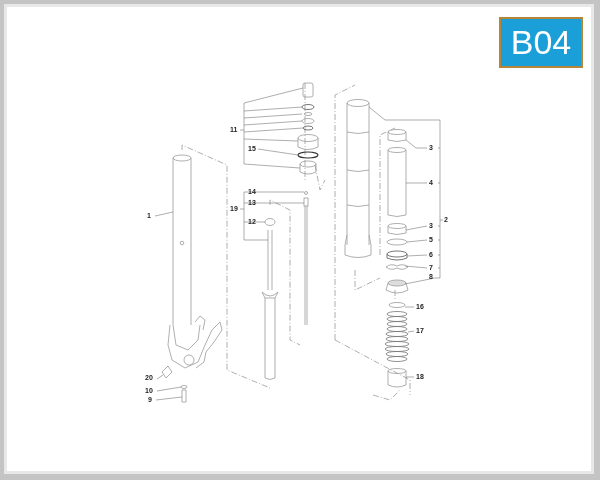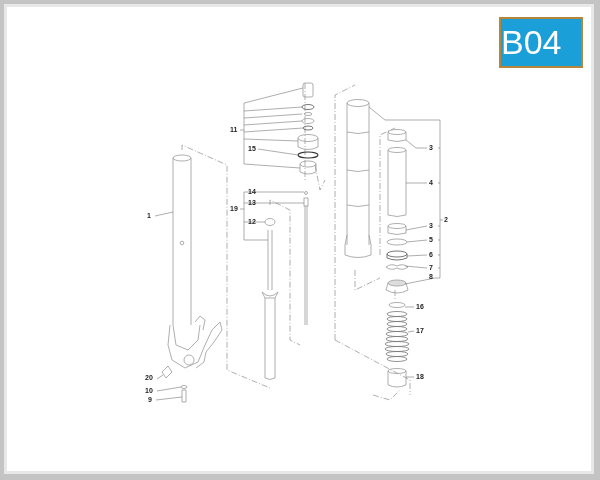--- a/index.html
+++ b/index.html
@@ -1,19 +1,19 @@
 <!DOCTYPE html>
 <html><head>
 <meta charset="utf-8">
 <style>
   html,body{margin:0;padding:0;}
   body{width:600px;height:480px;background:#c4c4c4;font-family:"Liberation Sans",sans-serif;position:relative;overflow:hidden;}
   .frame{position:absolute;left:4px;top:4px;width:590px;height:470px;background:#e8e8e8;}
   .panel{position:absolute;left:7px;top:7px;width:584px;height:464px;background:#ffffff;}
-  .badge{position:absolute;left:499px;top:17px;width:84px;height:51px;background:#1b9fd8;border:2px solid #b5863a;box-sizing:border-box;color:#fff;font-size:34px;line-height:47px;letter-spacing:0px;}
+  .badge{position:absolute;left:499px;top:17px;width:84px;height:51px;background:#1b9fd8;border:2px solid #b5863a;box-sizing:border-box;color:#fff;font-size:34px;line-height:47px;text-align:center;letter-spacing:0px;}
   svg.diagram{position:absolute;left:0;top:0;}
   .lbl{position:absolute;font-size:7px;font-weight:bold;color:#222;line-height:8px;}
 </style>
 </head>
 <body>
 
 <div class="frame"></div>
 <div class="panel"></div>
 
 <svg class="diagram" width="600" height="480" viewBox="0 0 600 480">

